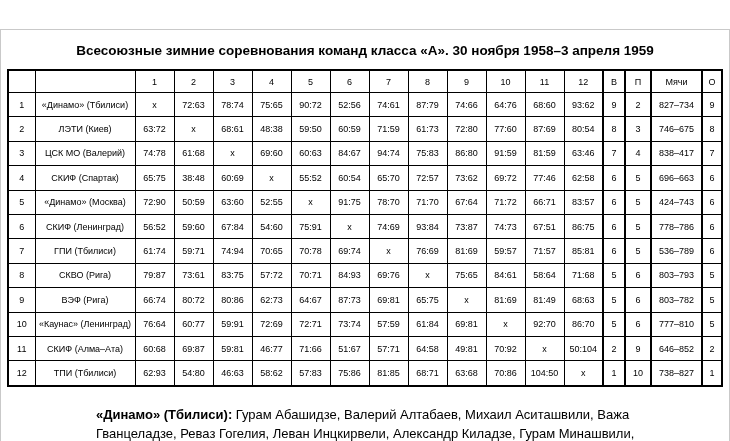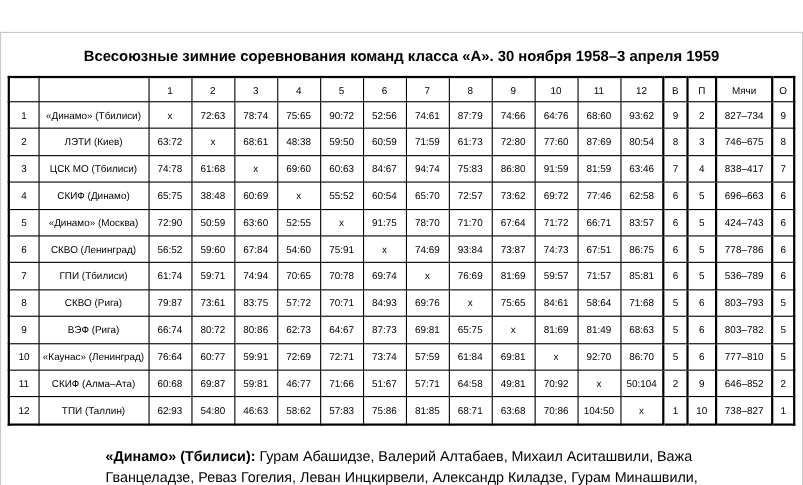--- a/index.html
+++ b/index.html
@@ -141,41 +141,41 @@
           <td class="c-score">77:60</td>
           <td class="c-score">87:69</td>
           <td class="c-score">80:54</td>
           <td class="sep">8</td>
           <td class="sep">3</td>
           <td class="sep">746–675</td>
           <td class="sep">8</td>
         </tr>
         <tr>
           <td class="c-num">3</td>
-          <td class="c-team">ЦСК МО (Тбилиси)</td>
+          <td class="c-team">ЦСК МО (Валерий)</td>
           <td class="c-score">74:78</td>
           <td class="c-score">61:68</td>
           <td class="c-score">х</td>
           <td class="c-score">69:60</td>
           <td class="c-score">60:63</td>
           <td class="c-score">84:67</td>
           <td class="c-score">94:74</td>
           <td class="c-score">75:83</td>
           <td class="c-score">86:80</td>
           <td class="c-score">91:59</td>
           <td class="c-score">81:59</td>
           <td class="c-score">63:46</td>
           <td class="sep">7</td>
           <td class="sep">4</td>
           <td class="sep">838–417</td>
           <td class="sep">7</td>
         </tr>
         <tr>
           <td class="c-num">4</td>
-          <td class="c-team">СКИФ (Динамо)</td>
+          <td class="c-team">СКИФ (Спартак)</td>
           <td class="c-score">65:75</td>
           <td class="c-score">38:48</td>
           <td class="c-score">60:69</td>
           <td class="c-score">х</td>
           <td class="c-score">55:52</td>
           <td class="c-score">60:54</td>
           <td class="c-score">65:70</td>
           <td class="c-score">72:57</td>
           <td class="c-score">73:62</td>
           <td class="c-score">69:72</td>
@@ -201,21 +201,21 @@
           <td class="c-score">71:72</td>
           <td class="c-score">66:71</td>
           <td class="c-score">83:57</td>
           <td class="sep">6</td>
           <td class="sep">5</td>
           <td class="sep">424–743</td>
           <td class="sep">6</td>
         </tr>
         <tr>
           <td class="c-num">6</td>
-          <td class="c-team">СКВО (Ленинград)</td>
+          <td class="c-team">СКИФ (Ленинград)</td>
           <td class="c-score">56:52</td>
           <td class="c-score">59:60</td>
           <td class="c-score">67:84</td>
           <td class="c-score">54:60</td>
           <td class="c-score">75:91</td>
           <td class="c-score">х</td>
           <td class="c-score">74:69</td>
           <td class="c-score">93:84</td>
           <td class="c-score">73:87</td>
           <td class="c-score">74:73</td>
@@ -321,21 +321,21 @@
           <td class="c-score">70:92</td>
           <td class="c-score">х</td>
           <td class="c-score">50:104</td>
           <td class="sep">2</td>
           <td class="sep">9</td>
           <td class="sep">646–852</td>
           <td class="sep">2</td>
         </tr>
         <tr>
           <td class="c-num">12</td>
-          <td class="c-team">ТПИ (Таллин)</td>
+          <td class="c-team">ТПИ (Тбилиси)</td>
           <td class="c-score">62:93</td>
           <td class="c-score">54:80</td>
           <td class="c-score">46:63</td>
           <td class="c-score">58:62</td>
           <td class="c-score">57:83</td>
           <td class="c-score">75:86</td>
           <td class="c-score">81:85</td>
           <td class="c-score">68:71</td>
           <td class="c-score">63:68</td>
           <td class="c-score">70:86</td>

